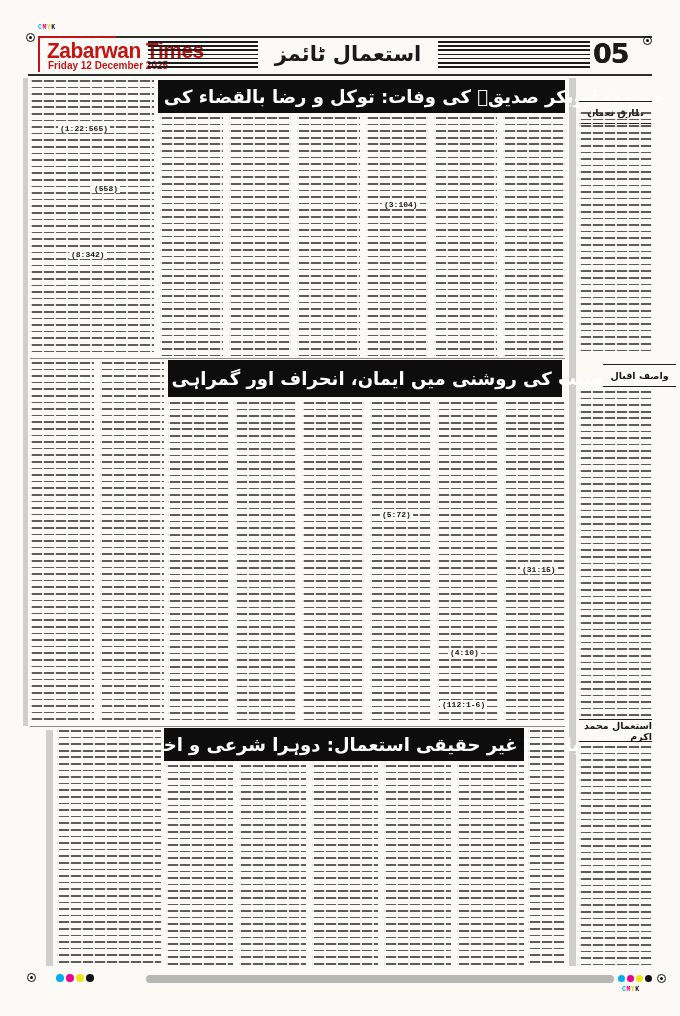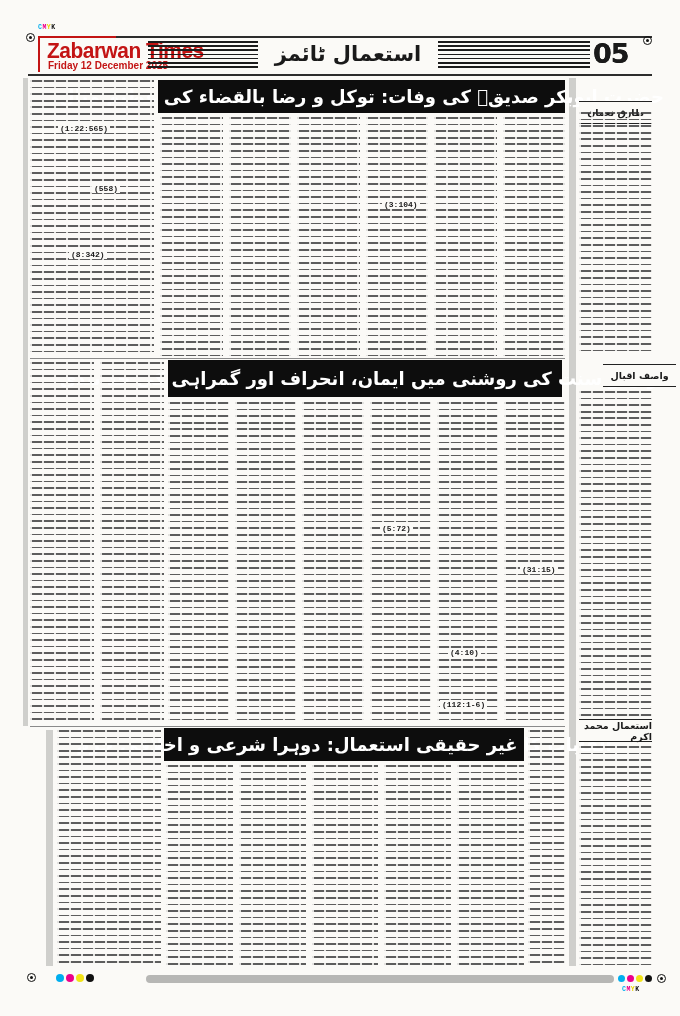--- a/index.html
+++ b/index.html
@@ -100,21 +100,21 @@
     <div class="sim"></div>
   </div>
   <div class="abs colrow" style="left:168px;top:402px;width:397px;height:322px;">
     <div class="sim"></div>
     <div class="sim"></div>
     <div class="sim"></div>
     <div class="sim"></div>
     <div class="sim"></div>
     <div class="sim"></div>
   </div>
-  <span class="abs cite" style="left:380px;top:524px;">(5:72)</span>
+  <span class="abs cite" style="left:380px;top:510px;">(5:72)</span>
   <span class="abs cite" style="left:520px;top:565px;">(31:15)</span>
   <span class="abs cite" style="left:448px;top:648px;">(4:10)</span>
   <span class="abs cite" style="left:440px;top:700px;">(112:1-6)</span>
 
   <div class="abs authorbox" style="left:579px;top:364px;width:73px;height:21px;margin-left:24px;">واصف اقبال</div>
   <div class="abs sim" style="left:579px;top:391px;width:73px;height:330px;"></div>
 
   <div class="abs seprule" style="left:30px;top:726px;width:535px;height:1px;"></div>
 
   <div class="abs banner" style="left:164px;top:728px;width:360px;height:33px;font-size:18px;">القابات کا غیر حقیقی استعمال: دوہرا شرعی و اخلاقی جرم</div>

